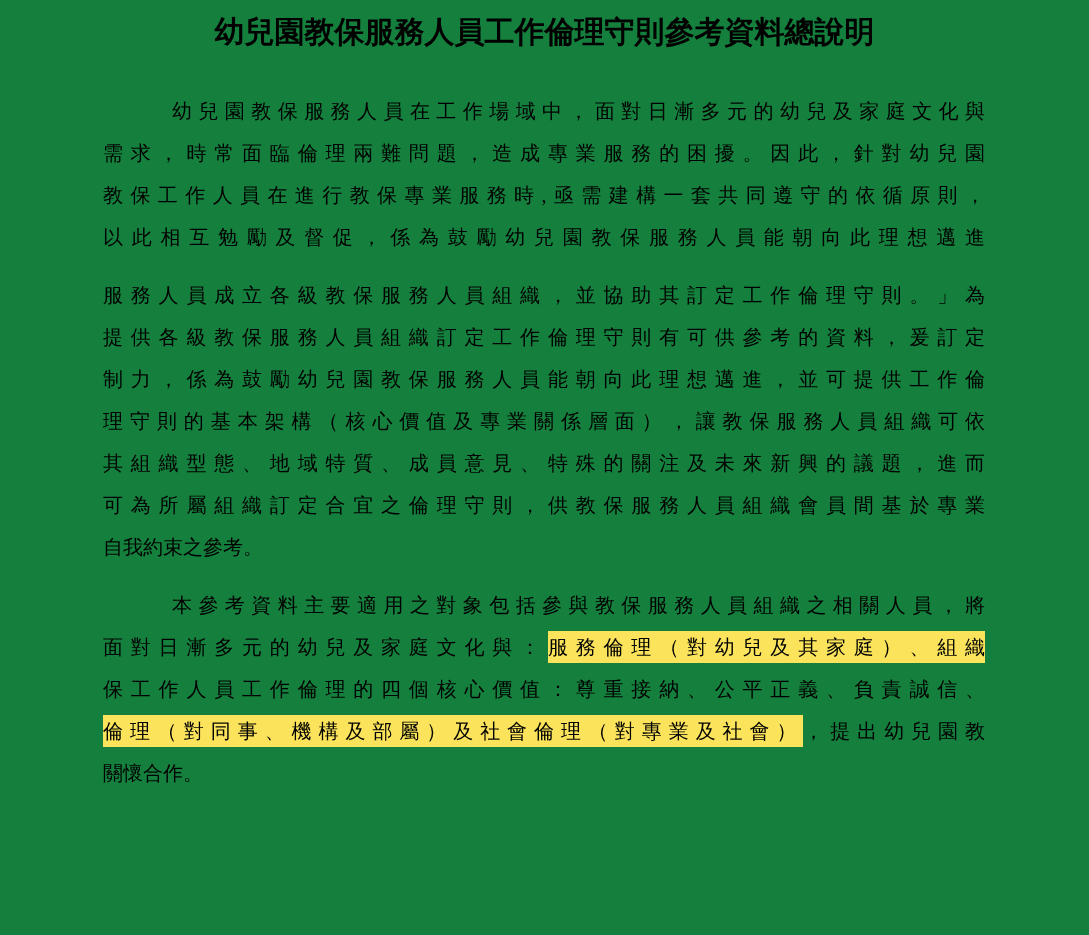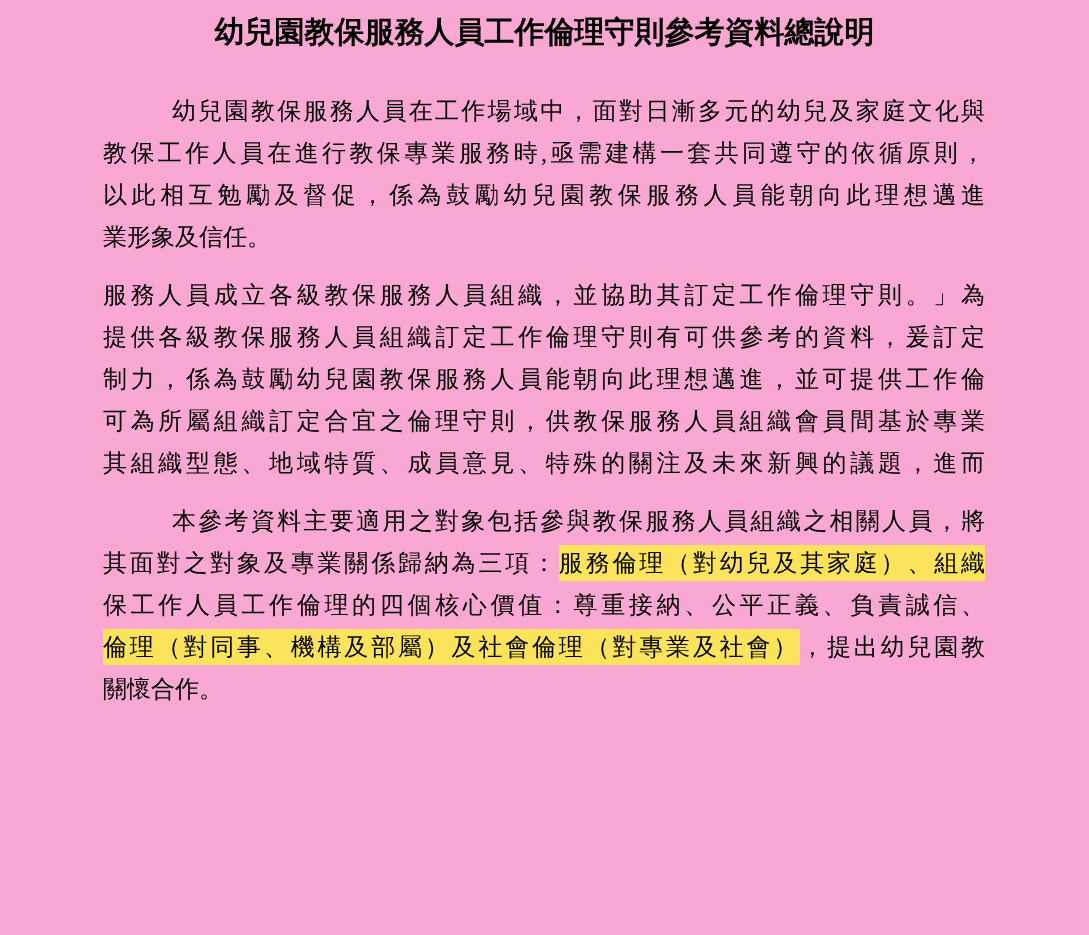--- a/index.html
+++ b/index.html
@@ -10,21 +10,21 @@
   body {
     width: 1089px;
     height: 935px;
     overflow: hidden;
     font-family: "Liberation Serif", "DejaVu Serif", serif;
     color: #000000;
   }
   .page {
     width: 1089px;
     height: 935px;
-    background: #f9a8d4;
+    background: #15803d;
     box-sizing: border-box;
   }
   .doc-title {
     margin: 0;
     padding-top: 10px;
     font-size: 30px;
     font-weight: bold;
     line-height: 44px;
     text-align: center;
     letter-spacing: 0px;
@@ -33,21 +33,21 @@
     width: 882px;
     margin: 36px 0 0 103px;
   }
   .paragraph {
     margin: 0;
   }
   .paragraph + .paragraph {
     margin-top: 16px;
   }
   .line {
-    font-size: 24px;
+    font-size: 20px;
     line-height: 42px;
     height: 42px;
     text-align: justify;
     text-align-last: justify;
     text-justify: inter-ideograph;
   }
   .line.indent {
     text-indent: 69px;
   }
   .line.last {
@@ -58,32 +58,34 @@
   }
 </style>
 </head>
 <body>
 
 <div class="page">
   <h1 class="doc-title">幼兒園教保服務人員工作倫理守則參考資料總說明</h1>
   <div class="doc-body" id="doc-body">
       <div class="paragraph">
         <div class="line indent"><span class="seg">幼兒園教保服務人員在工作場域中，面對日漸多元的幼兒及家庭文化與</span></div>
+        <div class="line"><span class="seg">需求，時常面臨倫理兩難問題，造成專業服務的困擾。因此，針對幼兒園</span></div>
         <div class="line"><span class="seg">教保工作人員在進行教保專業服務時,亟需建構一套共同遵守的依循原則，</span></div>
         <div class="line"><span class="seg">以此相互勉勵及督促，係為鼓勵幼兒園教保服務人員能朝向此理想邁進</span></div>
-        <div class="line last"><span class="seg">業形象及信任。</span></div>
       </div>
       <div class="paragraph">
         <div class="line"><span class="seg">服務人員成立各級教保服務人員組織，並協助其訂定工作倫理守則。」為</span></div>
         <div class="line"><span class="seg">提供各級教保服務人員組織訂定工作倫理守則有可供參考的資料，爰訂定</span></div>
         <div class="line"><span class="seg">制力，係為鼓勵幼兒園教保服務人員能朝向此理想邁進，並可提供工作倫</span></div>
+        <div class="line"><span class="seg">理守則的基本架構（核心價值及專業關係層面），讓教保服務人員組織可依</span></div>
+        <div class="line"><span class="seg">其組織型態、地域特質、成員意見、特殊的關注及未來新興的議題，進而</span></div>
         <div class="line"><span class="seg">可為所屬組織訂定合宜之倫理守則，供教保服務人員組織會員間基於專業</span></div>
-        <div class="line"><span class="seg">其組織型態、地域特質、成員意見、特殊的關注及未來新興的議題，進而</span></div>
+        <div class="line last"><span class="seg">自我約束之參考。</span></div>
       </div>
       <div class="paragraph">
         <div class="line indent"><span class="seg">本參考資料主要適用之對象包括參與教保服務人員組織之相關人員，將</span></div>
-        <div class="line"><span class="seg">其面對之對象及專業關係歸納為三項：</span><span class="seg hl" style="background-color: rgb(251, 228, 92);">服務倫理（對幼兒及其家庭）、組織</span></div>
+        <div class="line"><span class="seg">面對日漸多元的幼兒及家庭文化與：</span><span class="seg hl" style="background-color: rgb(251, 228, 92);">服務倫理（對幼兒及其家庭）、組織</span></div>
         <div class="line"><span class="seg">保工作人員工作倫理的四個核心價值：尊重接納、公平正義、負責誠信、</span></div>
         <div class="line"><span class="seg hl" style="background-color: rgb(251, 228, 92);">倫理（對同事、機構及部屬）及社會倫理（對專業及社會）</span><span class="seg">，提出幼兒園教</span></div>
         <div class="line last"><span class="seg">關懷合作。</span></div>
       </div>
     </div>
 </div>
 
 </body></html>

